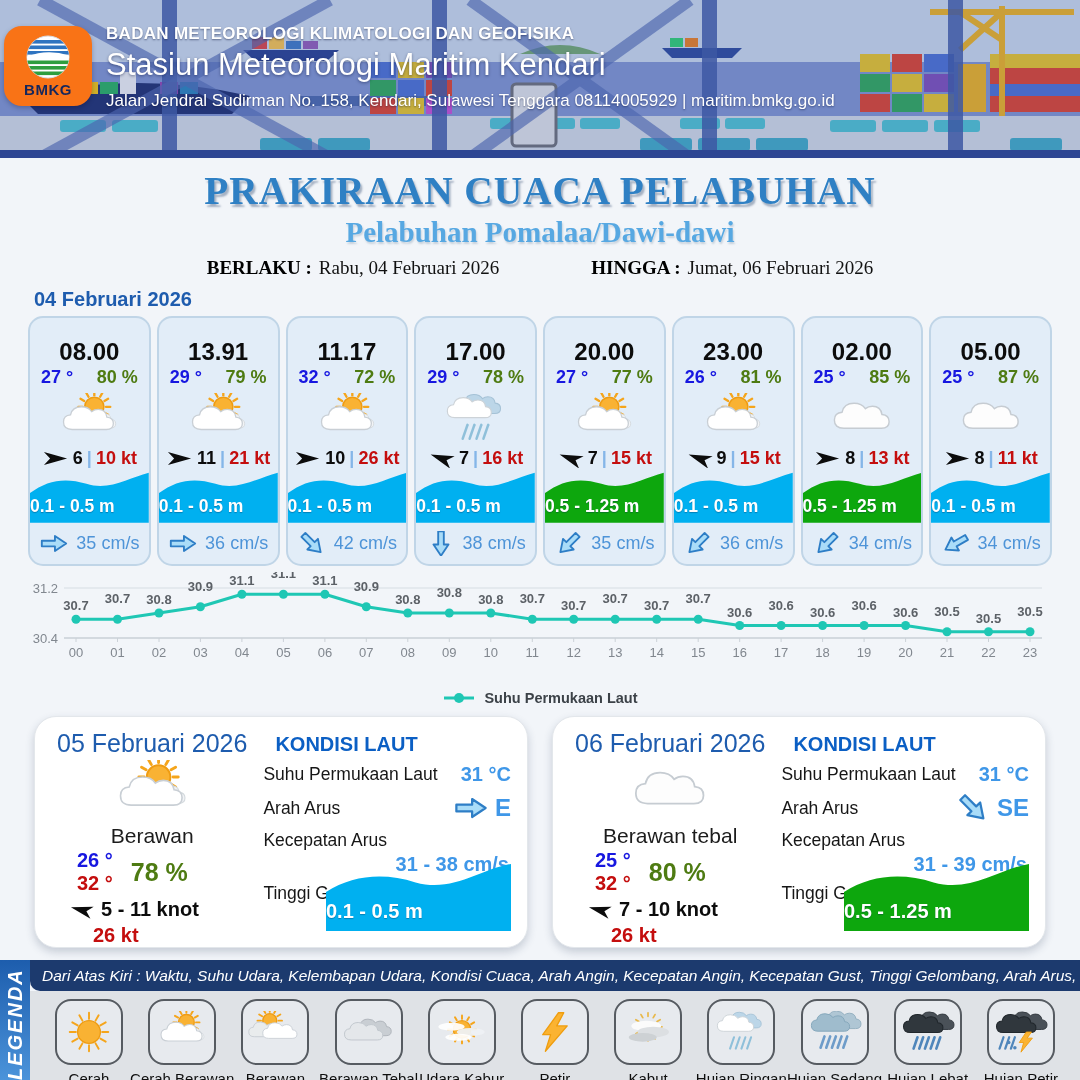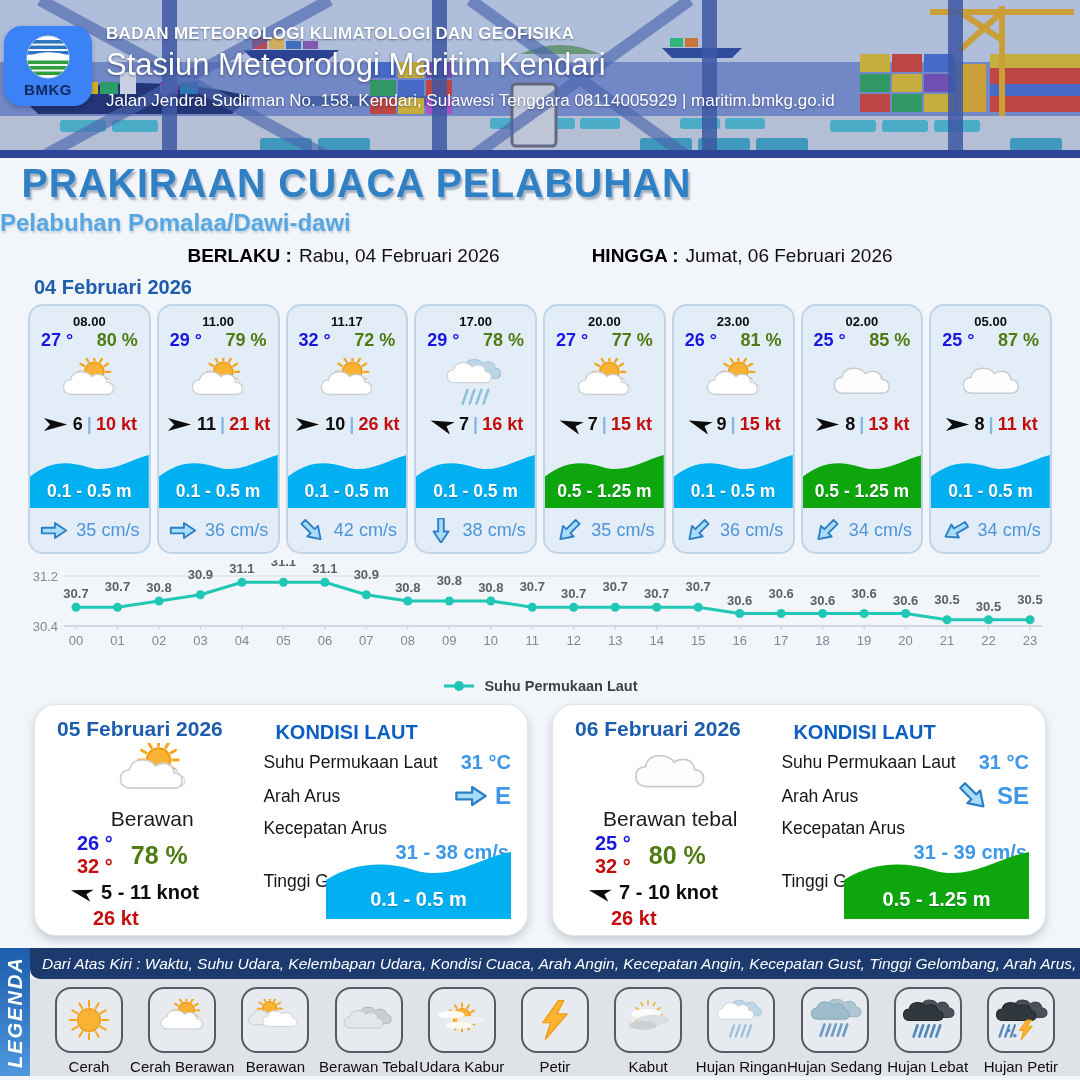--- a/index.html
+++ b/index.html
@@ -5,72 +5,72 @@
   html,body{margin:0;padding:0;}
   body{
     width:1080px;height:1080px;overflow:hidden;background:#f2f5f9;
     font-family:"Liberation Sans","DejaVu Sans",sans-serif;color:#111;
     -webkit-font-smoothing:antialiased;
   }
   
   .header{position:relative;height:158px;background:#7d93cd;overflow:hidden;}
   .header-illustration{position:absolute;inset:0;width:100%;height:100%;}
   .logo-card{
-    position:absolute;left:4px;top:26px;width:88px;height:80px;background:#3b82f6;
+    position:absolute;left:4px;top:26px;width:88px;height:80px;background:#f97316;
     border-radius:18px;display:flex;flex-direction:column;align-items:center;justify-content:center;
     box-shadow:0 2px 5px rgba(0,0,30,.25);z-index:3;
   }
   .logo-text{font-size:15px;font-weight:bold;color:#15275c;margin-top:1px;letter-spacing:.5px;}
   .header-text{position:absolute;left:106px;top:24px;z-index:3;color:#fff;}
   .org-line{font-size:17px;font-weight:bold;letter-spacing:.3px;text-shadow:0 1px 2px rgba(10,20,60,.5);}
   .station-line{font-size:31px;font-weight:normal;margin-top:3px;text-shadow:0 1px 3px rgba(10,20,60,.5);}
   .address-line{font-size:17px;margin-top:8px;text-shadow:0 1px 2px rgba(10,20,60,.5);}
   
-  .title-wrap{text-align:left;padding-top:2px;}
+  .title-wrap{text-align:center;padding-top:8px;font-family:Liberation Serif, serif;}
   .main-title{
     font-size:41px;font-weight:bold;color:#2f80c4;letter-spacing:1px;
     transform:scaleX(.96);text-shadow:2px 3px 2px rgba(150,165,185,.85),0 0 2px #fff;
   }
-  .sub-title{font-size:24px;font-weight:bold;color:#57a8e2;margin-top:2px;text-shadow:1px 2px 2px rgba(170,185,200,.6);}
+  .sub-title{font-size:29px;font-weight:bold;color:#57a8e2;margin-top:2px;text-shadow:1px 2px 2px rgba(170,185,200,.6);}
   .validity{display:flex;justify-content:center;gap:92px;margin-top:8px;font-size:19px;}
   .validity b{font-weight:bold;color:#000;}
   .validity span.val{font-weight:normal;color:#111;margin-left:7px;}
   .forecast-date{margin:9px 0 5px 34px;font-size:20px;font-weight:bold;color:#1e5cae;}
   
   .cards{display:flex;gap:6px;padding:0 28px;height:250px;}
   .card{
     flex:1;background:#e2edf8;border:2px solid #c0d5e7;border-radius:15px;overflow:hidden;
     display:flex;flex-direction:column;align-items:center;position:relative;
   }
-  .card-time{font-size:13px;font-weight:bold;color:#0c0c0c;margin-top:8px;}
+  .card-time{font-size:24px;font-weight:bold;color:#0c0c0c;margin-top:20px;}
   .card-th{width:100%;box-sizing:border-box;display:flex;justify-content:space-between;padding:1px 11px 0;font-size:18px;font-weight:bold;}
   .card-th .t{color:#1717e0;}
   .card-th .h{color:#4e7b12;}
   .card-icon{height:56px;margin-top:4px;display:flex;align-items:center;justify-content:center;}
   .card-wind{display:flex;align-items:center;gap:4px;font-size:18px;font-weight:bold;margin-top:3px;}
   .card-wind .ws{color:#0c0c0c;}
   .card-wind .sep{color:#85b6e8;font-weight:bold;}
   .card-wind .gust{color:#c40e0e;}
   .card-wave{margin-top:auto;width:100%;height:57px;position:relative;}
   .wave-svg{position:absolute;inset:0;width:100%;height:100%;}
-  .wave-label{position:absolute;left:0;right:0;bottom:6px;text-align:center;color:#fff;font-weight:bold;font-size:17.5px;text-shadow:0 1px 1px rgba(0,40,80,.35);}
+  .wave-label{position:absolute;left:0;right:0;bottom:6px;text-align:left;color:#fff;font-weight:bold;font-size:17.5px;text-shadow:0 1px 1px rgba(0,40,80,.35);}
   .card-current{height:44px;width:100%;display:flex;align-items:center;justify-content:center;gap:7px;}
   .card-current .cur{font-size:18px;font-weight:normal;color:#4e94d8;}
   .arrow-slot{display:inline-flex;align-items:center;}
   
   .chart{padding:6px 30px 0;}
   .chart-legend{display:flex;align-items:center;justify-content:center;gap:8px;font-size:14.5px;font-weight:bold;color:#3c4248;margin-top:-4px;}
   
   .panels{display:flex;gap:24px;padding:10px 34px 0;}
   .panel{
     flex:1;background:#fff;border:1px solid #e3e7eb;border-radius:22px;
     box-shadow:0 4px 9px rgba(40,60,90,.22);height:232px;display:flex;padding:12px 16px;box-sizing:border-box;position:relative;
   }
   .day-left{width:44%;display:flex;flex-direction:column;}
-  .day-date{font-size:21px;font-weight:bold;color:#1e5cae;margin-left:6px;}
+  .day-date{font-size:25px;font-weight:normal;color:#1e5cae;margin-left:6px;}
   .day-icon{align-self:center;margin-top:2px;height:62px;}
   .day-cond{text-align:center;font-size:21px;color:#1c1c1c;margin-top:2px;}
   .day-temps{display:flex;align-items:center;margin-left:26px;margin-top:1px;gap:18px;}
   .tcol{display:flex;flex-direction:column;line-height:1.15;font-size:20px;font-weight:bold;}
   .tmin{color:#1717e0;}
   .tmax{color:#c40e0e;}
   .day-temps .hum{font-size:25px;font-weight:bold;color:#4e7b12;}
   .day-wind{display:flex;align-items:center;gap:7px;margin-left:18px;margin-top:3px;font-size:20px;font-weight:bold;color:#0c0c0c;}
   .day-gust{margin-left:42px;margin-top:3px;font-size:20px;font-weight:bold;color:#c40e0e;}
   .day-sea{flex:1;padding-left:10px;position:relative;}
@@ -301,21 +301,21 @@
         <span class="arrow-slot">
           <svg width="30" height="25" viewBox="0 0 32 26">
             <path d="M3 10 H17 V5 L29 13 L17 21 V16 H3 Z" fill="#a9dcf8" stroke="#2e7ec6" stroke-width="2" stroke-linejoin="round" transform="rotate(0 16 13)"></path>
           </svg>
         </span>
         <span class="cur">35 cm/s</span>
       </div>
     </div>
 
     <div class="card">
-      <div class="card-time">11.00</div>
+      <div class="card-time">13.91</div>
       <div class="card-th">
         <span class="t">29 °</span>
         <span class="h">79 %</span>
       </div>
       <div class="card-icon">
         <svg width="68" height="51" viewBox="0 0 64 48">
           <line x1="48.0" y1="13.0" x2="52.0" y2="13.0" stroke="#f5a51b" stroke-width="2.2" stroke-linecap="round"></line>
           <line x1="46.5" y1="18.5" x2="50.0" y2="20.5" stroke="#f5a51b" stroke-width="2.2" stroke-linecap="round"></line>
           <line x1="42.5" y1="22.5" x2="44.5" y2="26.0" stroke="#f5a51b" stroke-width="2.2" stroke-linecap="round"></line>
           <line x1="37.0" y1="24.0" x2="37.0" y2="28.0" stroke="#f5a51b" stroke-width="2.2" stroke-linecap="round"></line>

